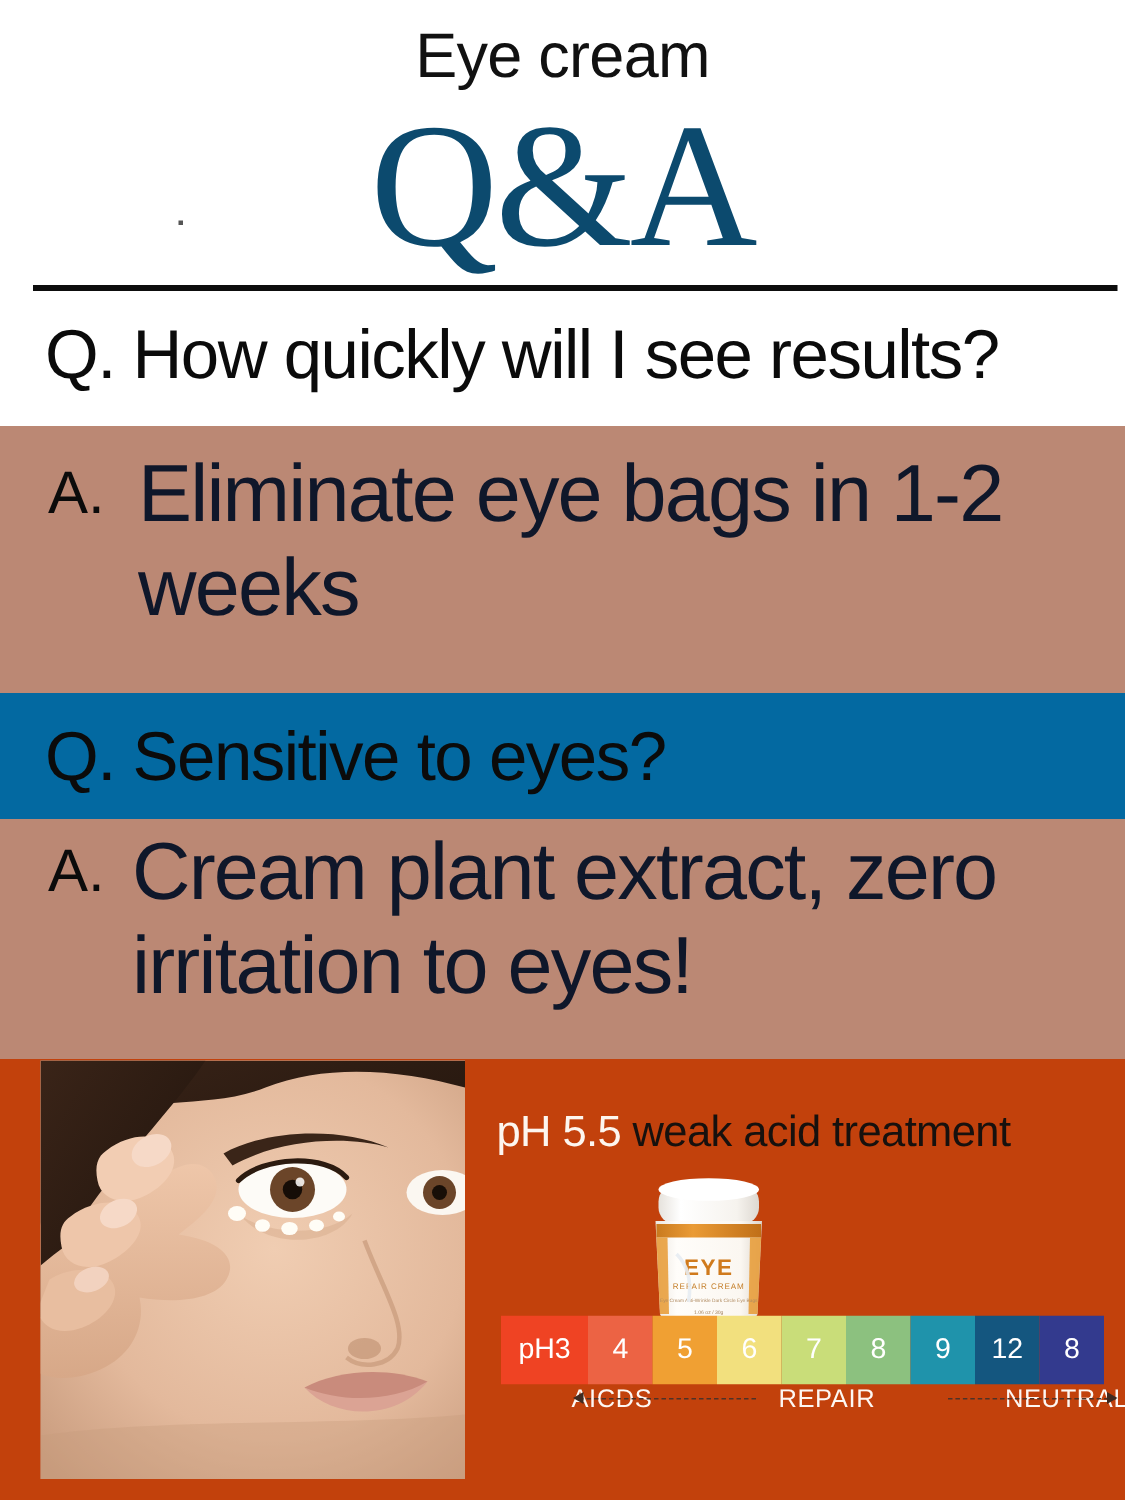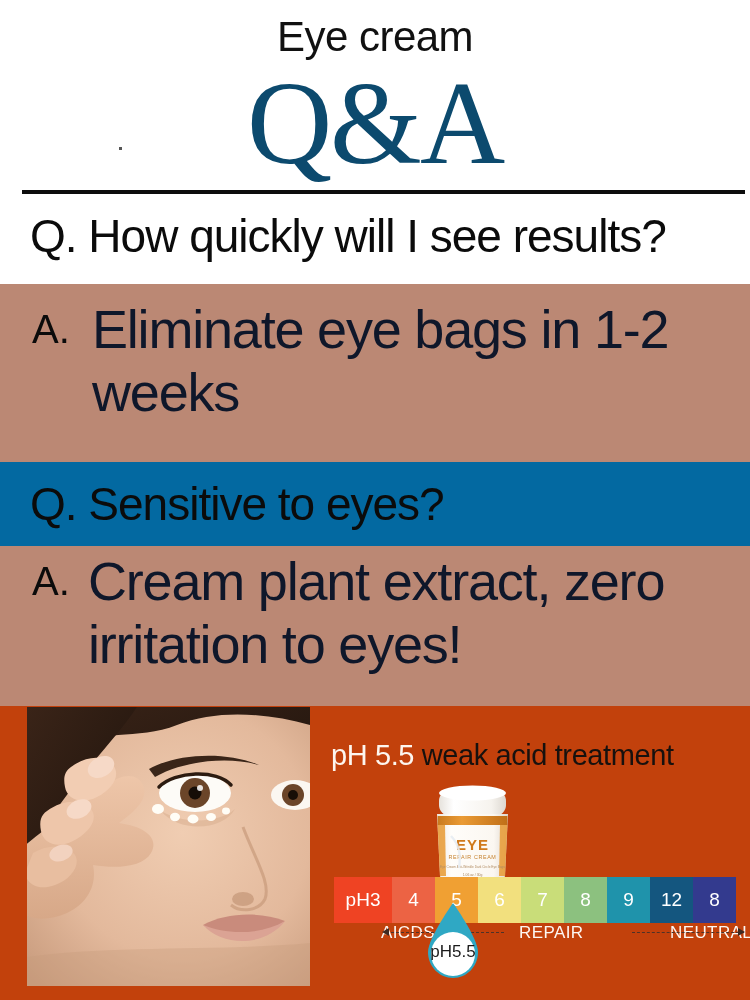--- a/index.html
+++ b/index.html
@@ -285,22 +285,15 @@
     <div class="axis">
       <span class="axis-label lbl-acids">AICDS</span>
       <span class="axis-label lbl-neutral">REPAIR</span>
       <span class="axis-label lbl-alkalis">NEUTRAL</span>
       <span class="axis-line line-a"></span>
       <span class="axis-line line-b"></span>
       <span class="arrow arrow-l"></span>
       <span class="arrow arrow-r"></span>
     </div>
 
-    <div class="drop">
-      <svg viewBox="0 0 66 80" xmlns="http://www.w3.org/2000/svg" aria-hidden="true">
-        <path d="M33,1 C33,1 58,36 58,50 C58,64.5 46.8,76 33,76 C19.2,76 8,64.5 8,50 C8,36 33,1 33,1 Z" fill="#2fa8c4"></path>
-        <circle cx="33" cy="52" r="22" fill="#ffffff"></circle>
-      </svg>
-      <div class="drop-text">pH5.5</div>
-    </div>
 
   </div>
 </div>
 
 </body></html>

